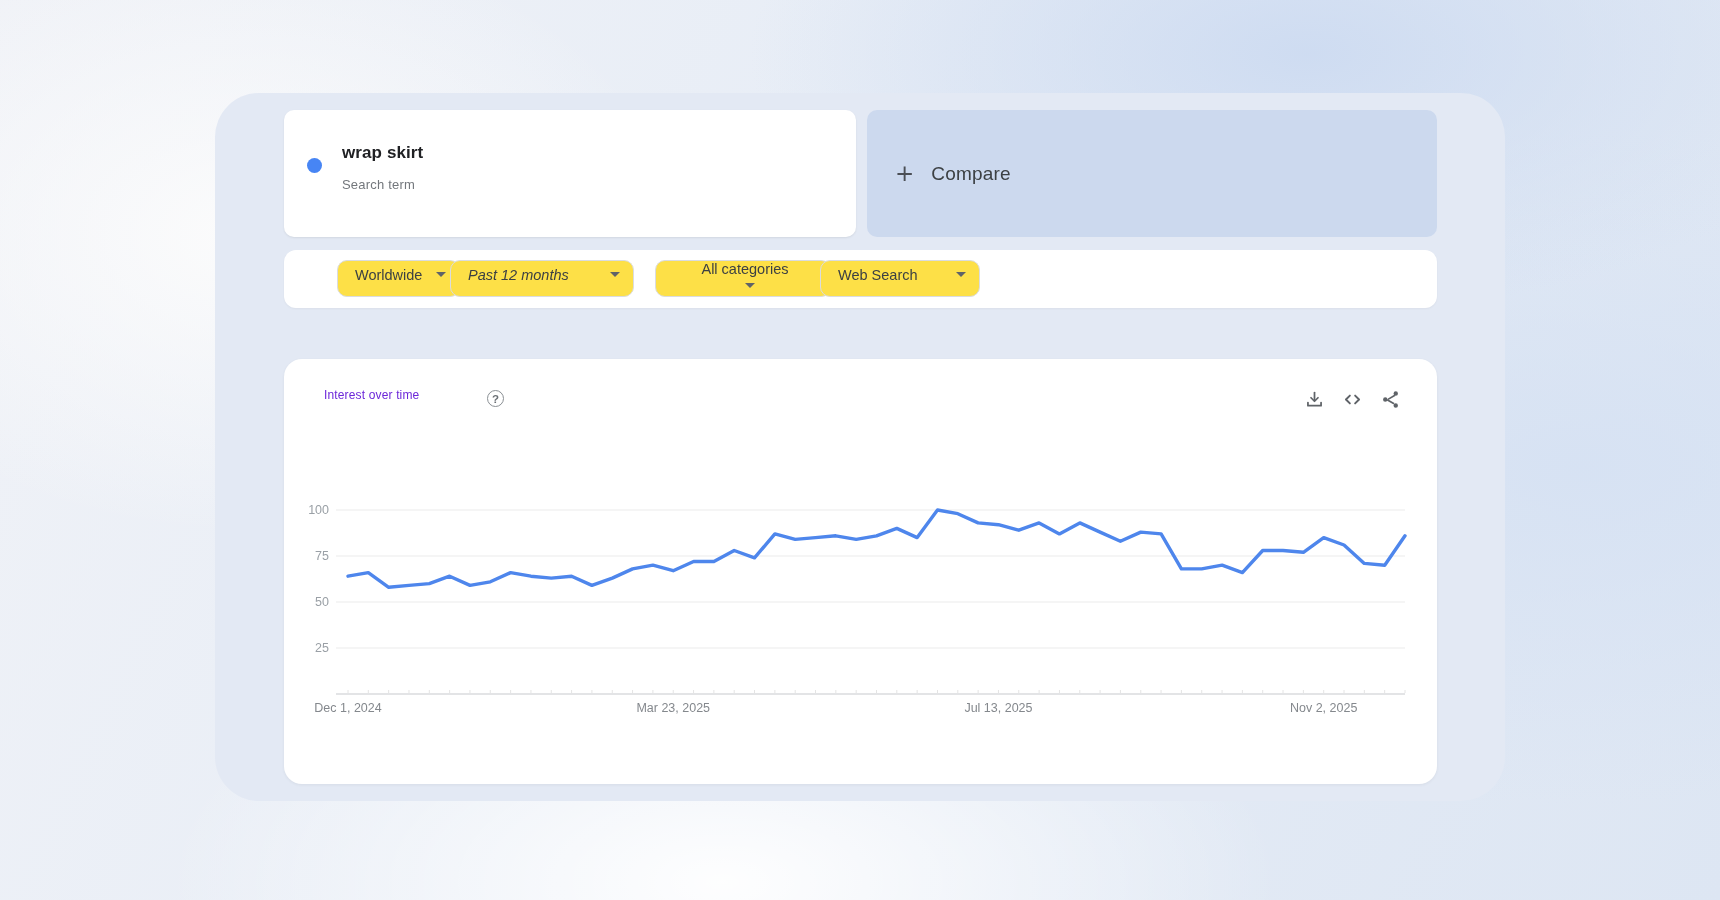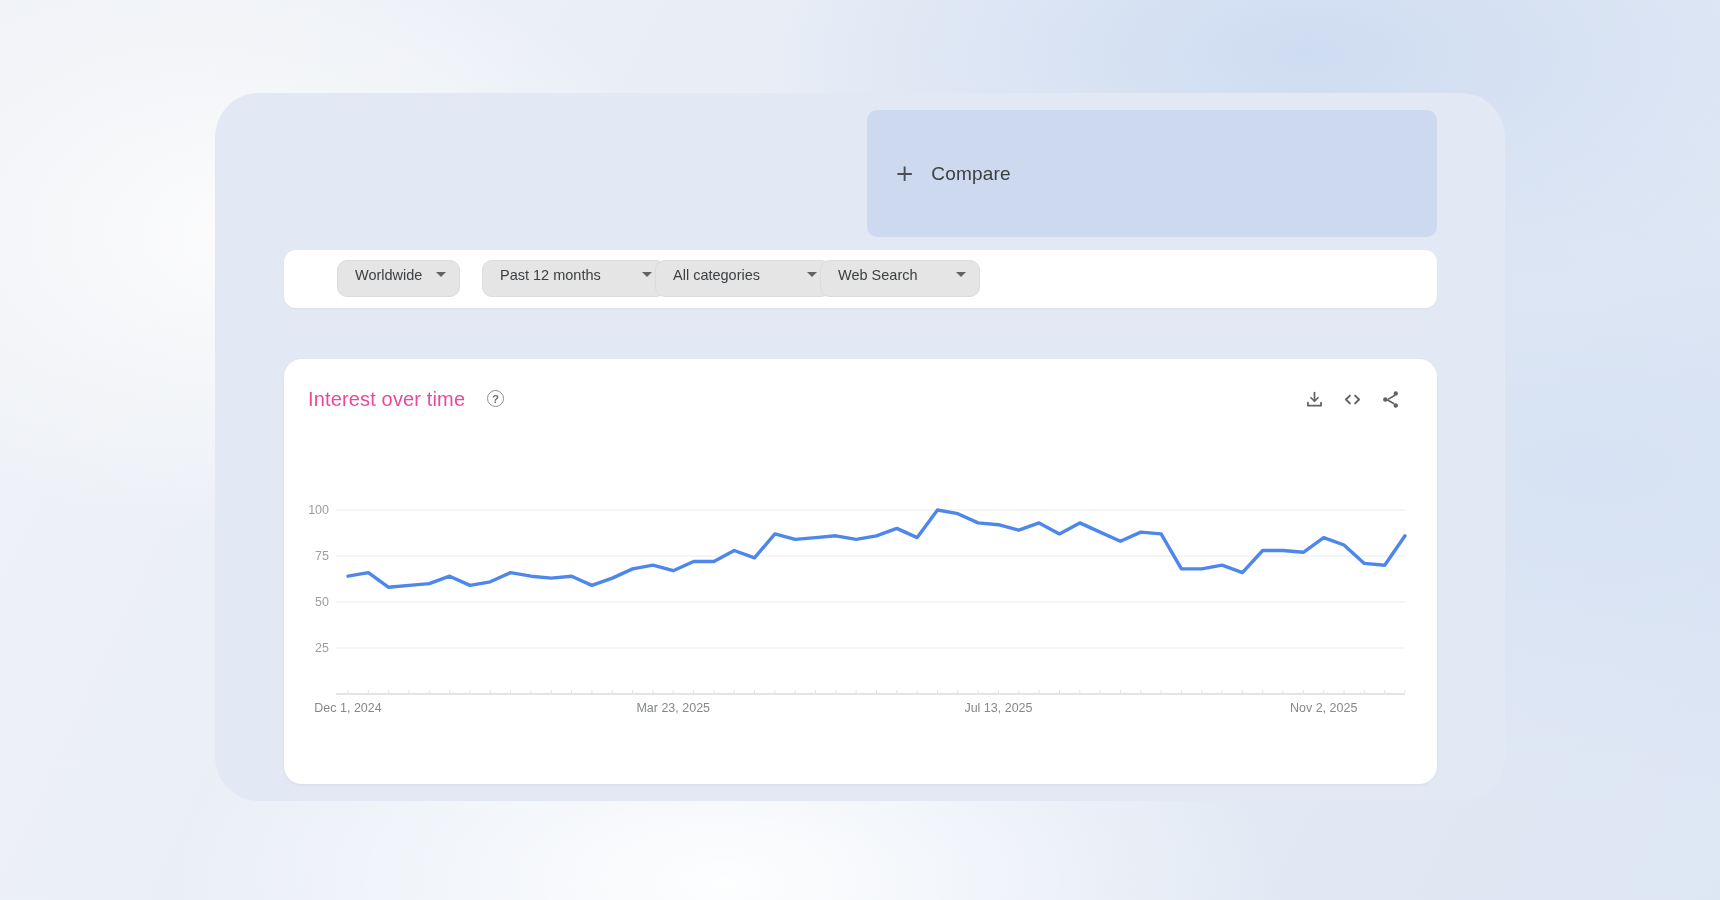--- a/index.html
+++ b/index.html
@@ -51,42 +51,42 @@
     font-family:"DejaVu Sans",sans-serif;
   }
   .compare-label{font-size:19px;color:#3c4043;letter-spacing:.2px;}
   
   .filter-bar{
     position:absolute;left:69px;top:157px;width:1153px;height:58px;
     background:#ffffff;border-radius:12px;box-shadow:0 1px 2px rgba(60,64,67,.05);
   }
   .pill{
     position:absolute;top:10px;height:37px;box-sizing:border-box;
-    background:#e5e5e5;border:1px solid #dadce0;border-radius:10px;
+    background:#fde047;border:1px solid #dadce0;border-radius:10px;
     display:flex;align-items:center;justify-content:space-between;
     padding:0 13px 8px 17px;
     font-family:inherit;font-size:14.5px;color:#3c4043;cursor:pointer;
   }
   .caret{
     width:0;height:0;margin-left:10px;
     border-left:5px solid transparent;border-right:5px solid transparent;
     border-top:5.5px solid #5f6368;
   }
   #pill-geo{left:53px;width:123px;}
-  #pill-time{left:198px;width:184px;}
-  #pill-cat{left:371px;width:176px;}
+  #pill-time{left:166px;width:184px;font-style:italic;}
+  #pill-cat{left:371px;width:176px;flex-direction:column;}
   #pill-type{left:536px;width:160px;}
   
   .chart-card{
     position:absolute;left:69px;top:266px;width:1153px;height:425px;
     background:#ffffff;border-radius:18px;box-shadow:0 1px 3px rgba(60,64,67,.07);
   }
   .chart-title{
-    position:absolute;left:24px;top:29px;
-    font-size:20px;color:#ec4899;letter-spacing:.15px;
+    position:absolute;left:40px;top:29px;
+    font-size:12px;color:#6d28d9;letter-spacing:.15px;
   }
   .help{
     position:absolute;left:203px;top:31px;width:17px;height:17px;
     border:1.6px solid #8a8f94;border-radius:50%;
     color:#6b7075;font-size:11.5px;font-weight:700;
     display:flex;align-items:center;justify-content:center;cursor:pointer;
     background:none;padding:0;font-family:inherit;
   }
   .actions{position:absolute;right:36px;top:30px;display:flex;gap:17px;}
   .icon-btn{
@@ -96,20 +96,25 @@
   .icon-btn svg{width:21px;height:21px;display:block;}
   #trend-svg{position:absolute;left:0;top:0;width:1153px;height:425px;}
   #trend-svg text{font-family:"Liberation Sans","DejaVu Sans",sans-serif;}
 </style>
 </head>
 <body>
 
 <div class="page">
   <div class="app">
 
+    <div class="term-card">
+      <span class="dot" style="background: rgb(71, 133, 244);"></span>
+      <div class="term-name">wrap skirt</div>
+      <div class="term-type">Search term</div>
+    </div>
 
     <button class="compare-card" style="background: rgb(204, 217, 238);">
       <span class="plus">+</span>
       <span class="compare-label">Compare</span>
     </button>
 
     <div class="filter-bar">
       <button class="pill" id="pill-geo">
         <span>Worldwide</span>
         <span class="caret"></span>

